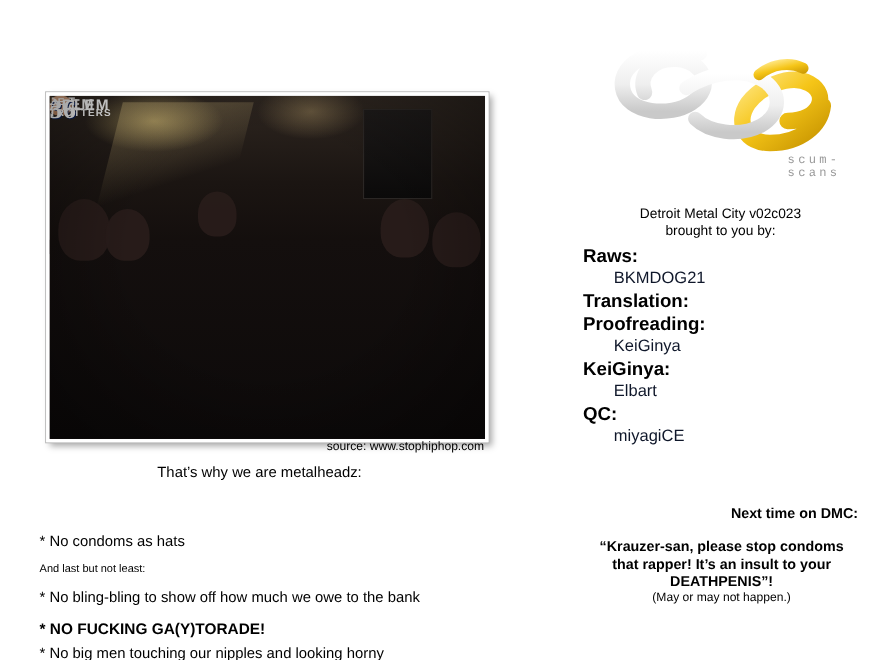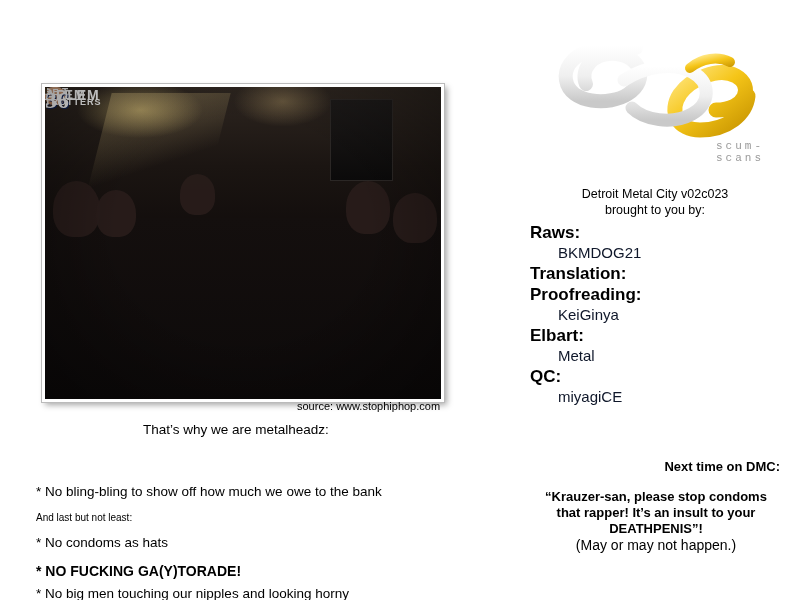--- a/index.html
+++ b/index.html
@@ -219,21 +219,21 @@
     font-size: 13px;
     font-weight: bold;
     line-height: 16px;
   }
   .next-note {
     position: absolute;
     left: 536px;
     top: 537px;
     width: 240px;
     text-align: center;
-    font-size: 14px;
+    font-size: 11px;
   }
 </style>
 </head>
 <body>
 
 <div class="page">
 
   <div class="photo-frame">
     <div class="photo">
       <div class="ph-bg-top"></div>
@@ -290,22 +290,22 @@
       </div>
 
       <div class="photo-vignette"></div>
     </div>
   </div>
 
   <div class="source-text">source: www.stophiphop.com</div>
   <div class="caption">That’s why we are metalheadz:</div>
 
   <div class="bullets">
+    <div>* No condoms as hats</div>
     <div>* No bling-bling to show off how much we owe to the bank</div>
-    <div>* No condoms as hats</div>
     <div>* No big men touching our nipples and looking horny</div>
     
     
   </div>
 
   <div class="andlast">And last but not least:</div>
   <div class="finale">*  NO FUCKING GA(Y)TORADE!</div>
 
   <div class="logo-wrap">
     <svg width="230" height="150" viewBox="0 0 230 150">
@@ -336,22 +336,22 @@
     <span>Detroit Metal City v02c023</span><br>
     <span>brought to you by:</span>
   </div>
 
   <div class="credits">
     <div class="credit-role">Raws:</div>
     <div class="credit-name">BKMDOG21</div>
     <div class="credit-role">Translation:</div>
     <div class="credit-role">Proofreading:</div>
     <div class="credit-name">KeiGinya</div>
-    <div class="credit-role">Elbart:</div>
-    <div class="credit-name">Metal</div>
+    <div class="credit-role">KeiGinya:</div>
+    <div class="credit-name">Elbart</div>
     <div class="credit-role">QC:</div>
     <div class="credit-name">miyagiCE</div>
   </div>
 
   <div class="next-title">Next time on DMC:</div>
   <div class="next-quote">“Krauzer-san, please stop condoms that rapper! It’s an insult to your DEATHPENIS”!</div>
   <div class="next-note">(May or may not happen.)</div>
 
 </div>
 

